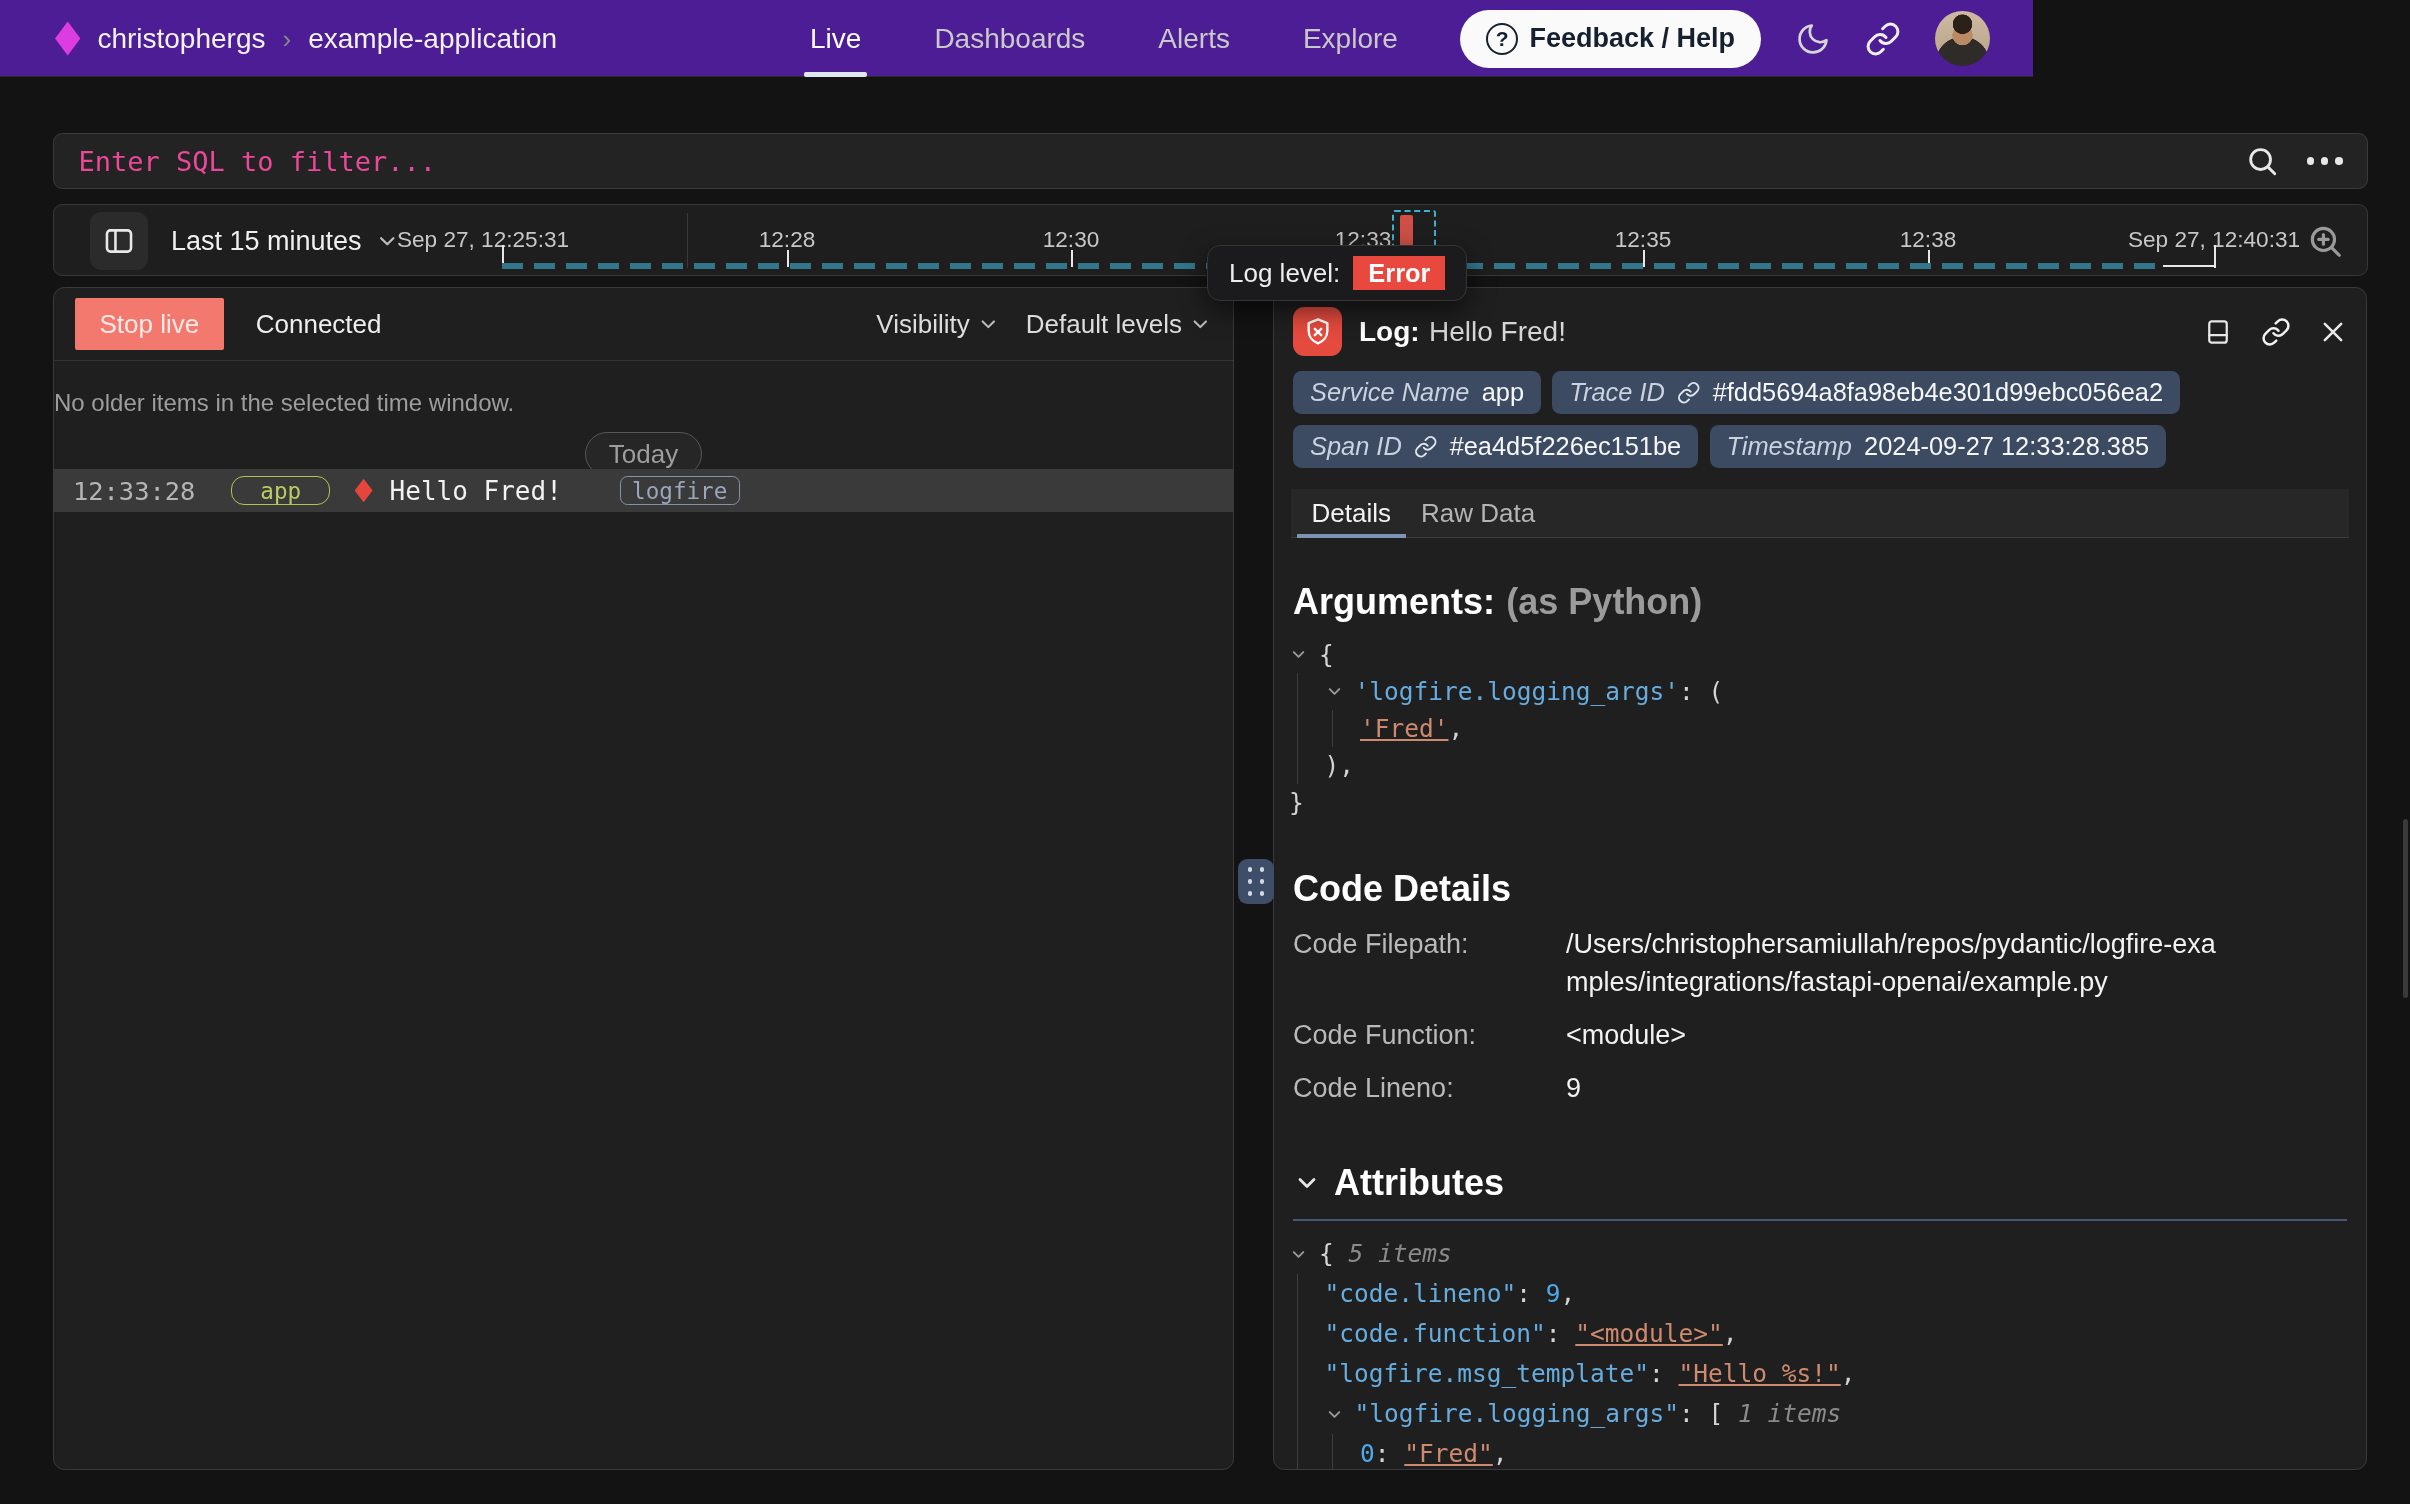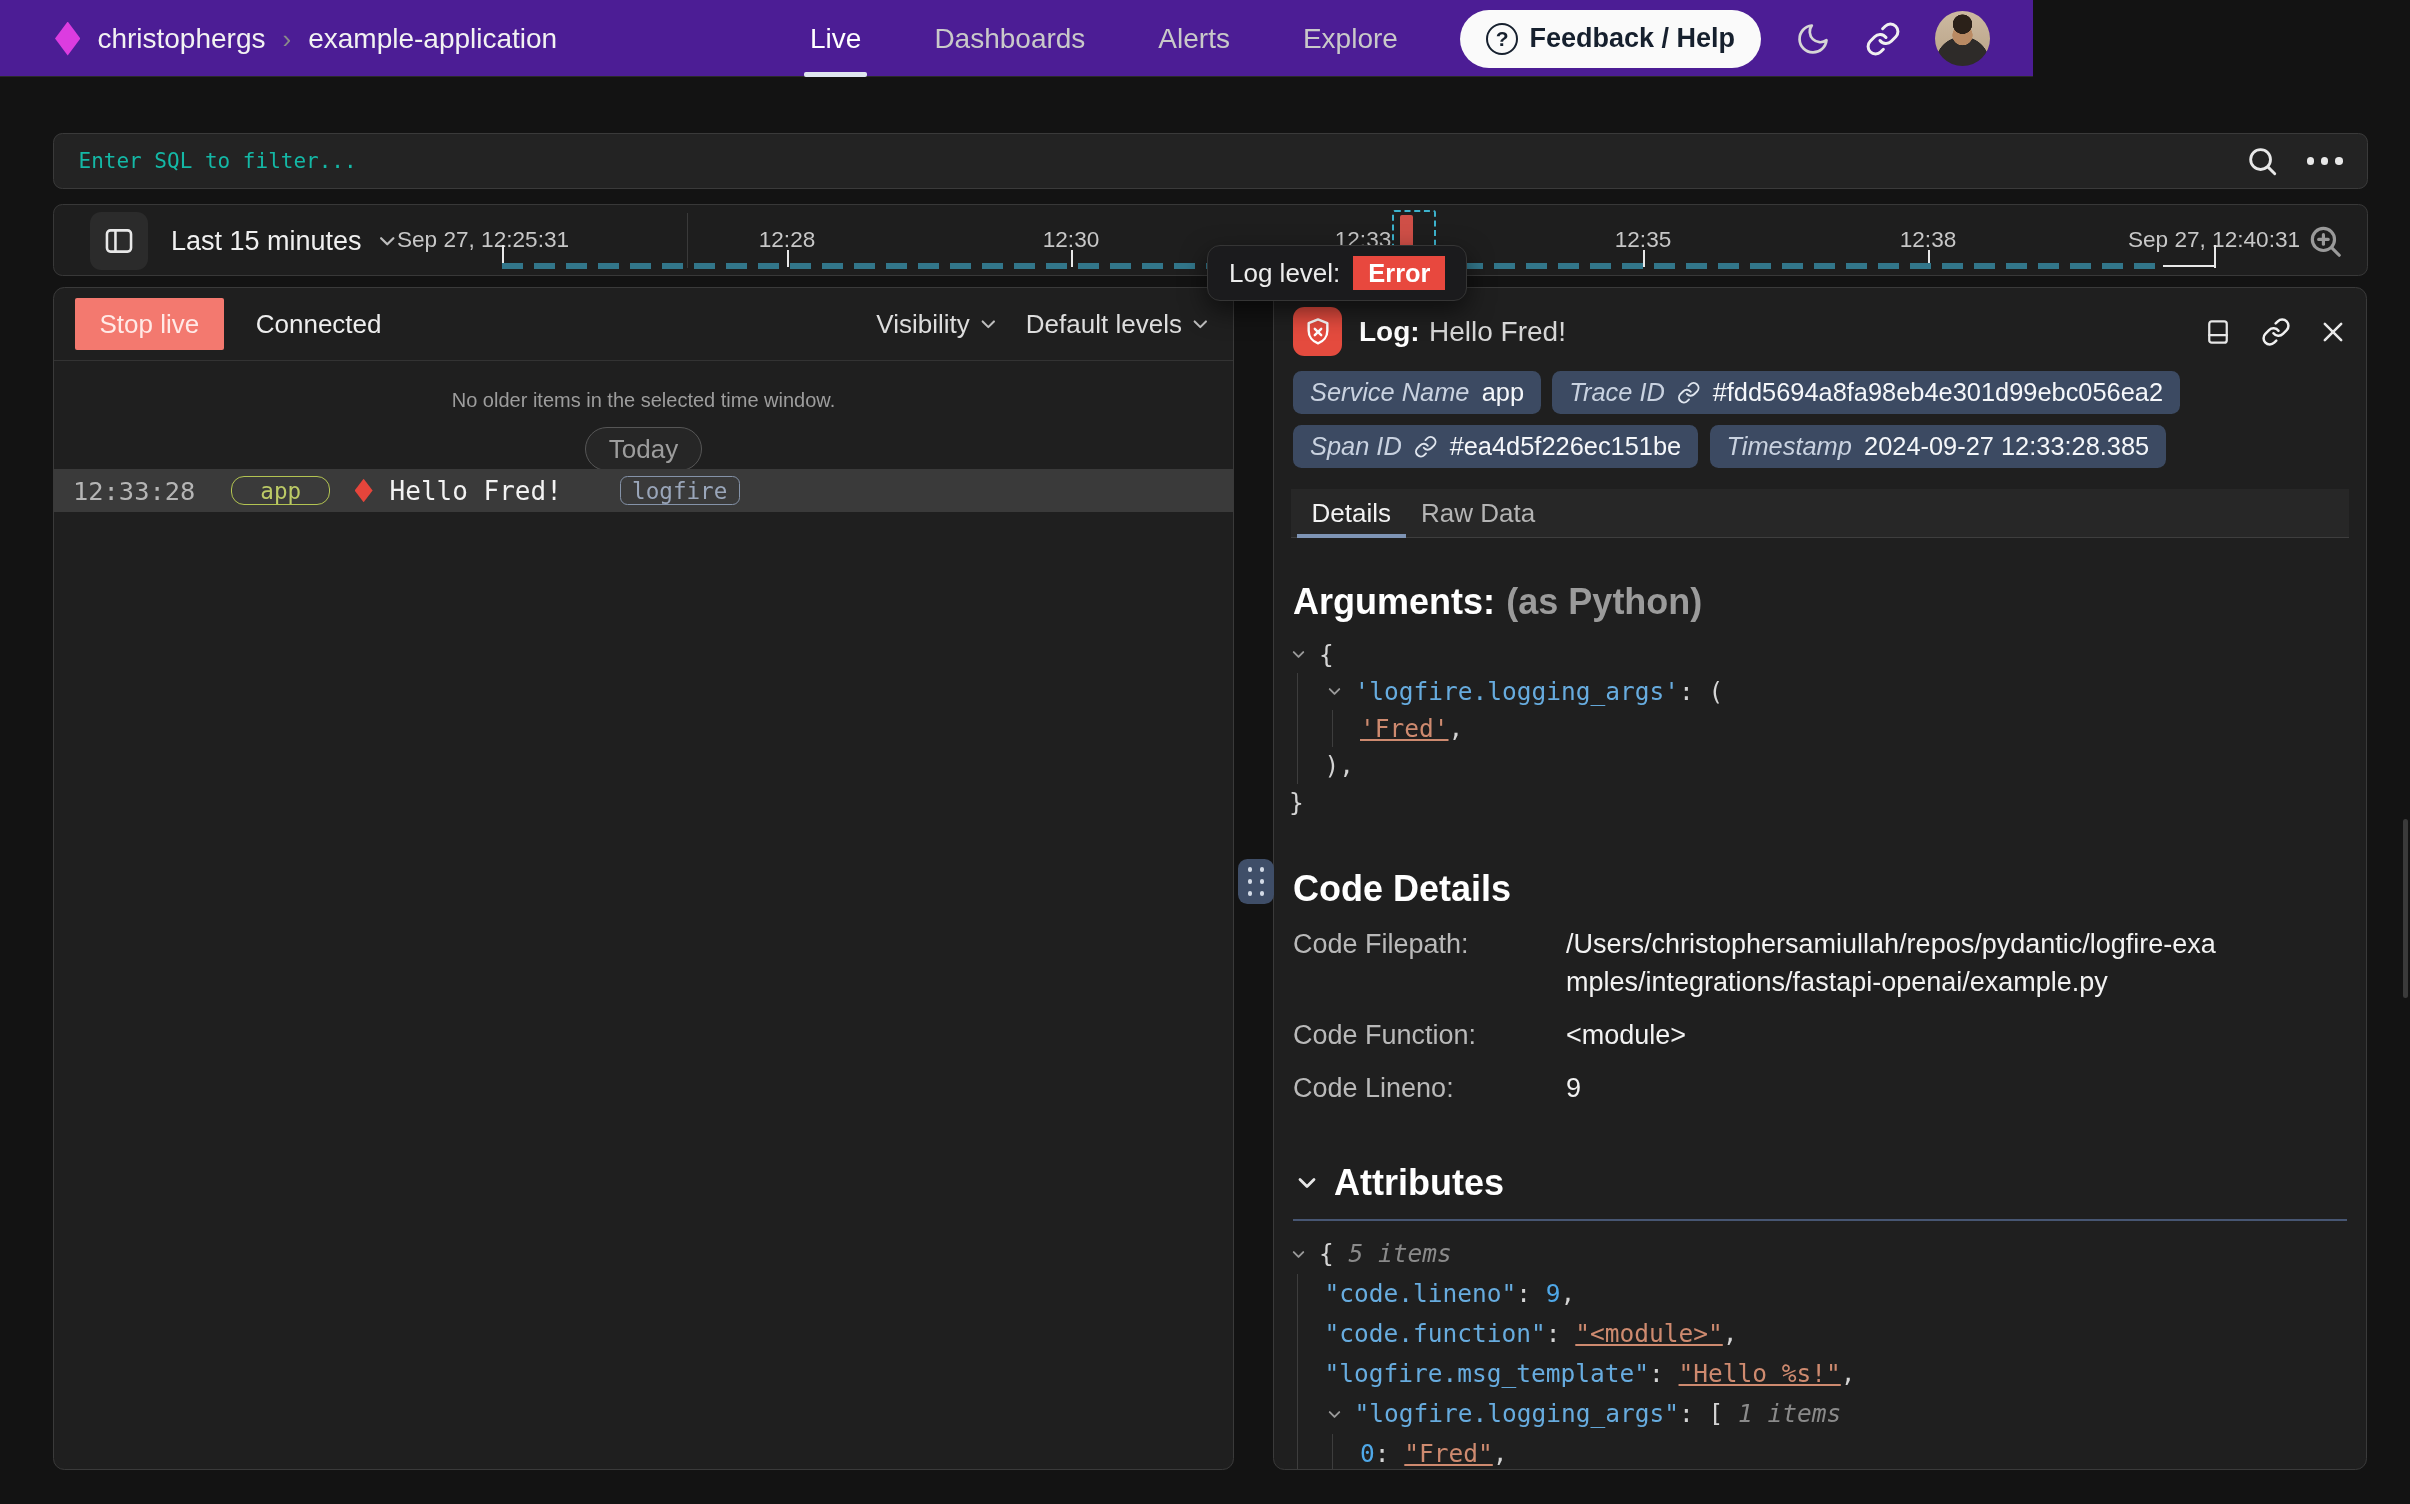--- a/index.html
+++ b/index.html
@@ -31,21 +31,21 @@
             background:
               radial-gradient(circle at 50% 24%, #2b2119 0 19%, rgba(0,0,0,0) 20%),
               radial-gradient(circle at 50% 44%, #b98a63 0 24%, rgba(0,0,0,0) 25%),
               radial-gradient(circle at 50% 96%, #2e2b29 0 45%, rgba(0,0,0,0) 46%),
               linear-gradient(180deg,#cdbaa1,#b7a185); }
 
   
   .sql-bar { position:absolute; left:53px; top:133px; width:2315px; height:56px;
              background:#232323; border:0.9px solid #3a3a3a; border-radius:9.4px;
              display:flex; align-items:center; padding:0 24.5px; }
-  .sql-placeholder { color:#14b8a6; font-size:21px; }
+  .sql-placeholder { color:#ec4899; font-size:27px; }
   .sql-actions { margin-left:auto; display:flex; align-items:center; gap:28px; }
   .dots { display:flex; gap:6.6px; }
   .dots i { width:7.5px; height:7.5px; border-radius:50%; background:#e8e8e8; }
 
   
   .time-bar { position:absolute; left:53px; top:204px; width:2315px; height:72px;
               background:#1e1e1e; border:0.9px solid #383838; border-radius:9.4px; }
   .tb-toggle { position:absolute; left:36px; top:6.6px; width:58px; height:58px; background:#2b2b2b;
                border-radius:11.3px; display:flex; align-items:center; justify-content:center; }
   .tb-range { position:absolute; left:117px; top:0; height:72px; display:flex; align-items:center; gap:13px;
@@ -75,21 +75,21 @@
   .left-panel { left:53px; width:1181px; }
   .right-panel { left:1273px; width:1094px; }
 
   
   .lp-header { height:73px; display:flex; align-items:center; padding:0 21px; border-bottom:0.9px solid #333333; }
   .stop-live { background:#f3796f; color:#ffeae7; font-size:26px; border:none; border-radius:2px;
                padding:10.4px 24.5px; margin-right:32px; }
   .conn-status { color:#eeeeee; font-size:26px; }
   .lp-header-right { margin-left:auto; display:flex; align-items:center; gap:26px; color:#dddddd; font-size:26px; }
   .dd { display:flex; align-items:center; gap:7.5px; }
-  .empty-msg { margin-top:28px; text-align:center; color:#9d9d9d; font-size:20px; }
+  .empty-msg { margin-top:28px; color:#9d9d9d; font-size:24px; }
   .today-wrap { display:flex; justify-content:center; margin-top:15px; }
   .today-btn { background:#262626; border:0.9px solid #565656; color:#9d9d9d; font-size:26px;
                border-radius:22.6px; padding:5.6px 22.6px; }
   .log-row { position:absolute; left:0; right:0; top:181px; height:43px; background:#3a3a3a;
              display:flex; align-items:center; padding:0 19px; }
   .log-time { color:#b5b5b5; font-size:25.4px; }
   .svc-badge { margin-left:36px; border:1.9px solid #b3c452; color:#bcca66; font-size:22.6px;
                border-radius:13px; padding:0.9px 28px; }
   .row-diamond { width:18px; height:23.5px; background:#e5453b; clip-path:polygon(50% 0,100% 50%,50% 100%,0 50%); margin-left:24.5px; }
   .log-msg { margin-left:17px; color:#f2f2f2; font-size:26px; }

